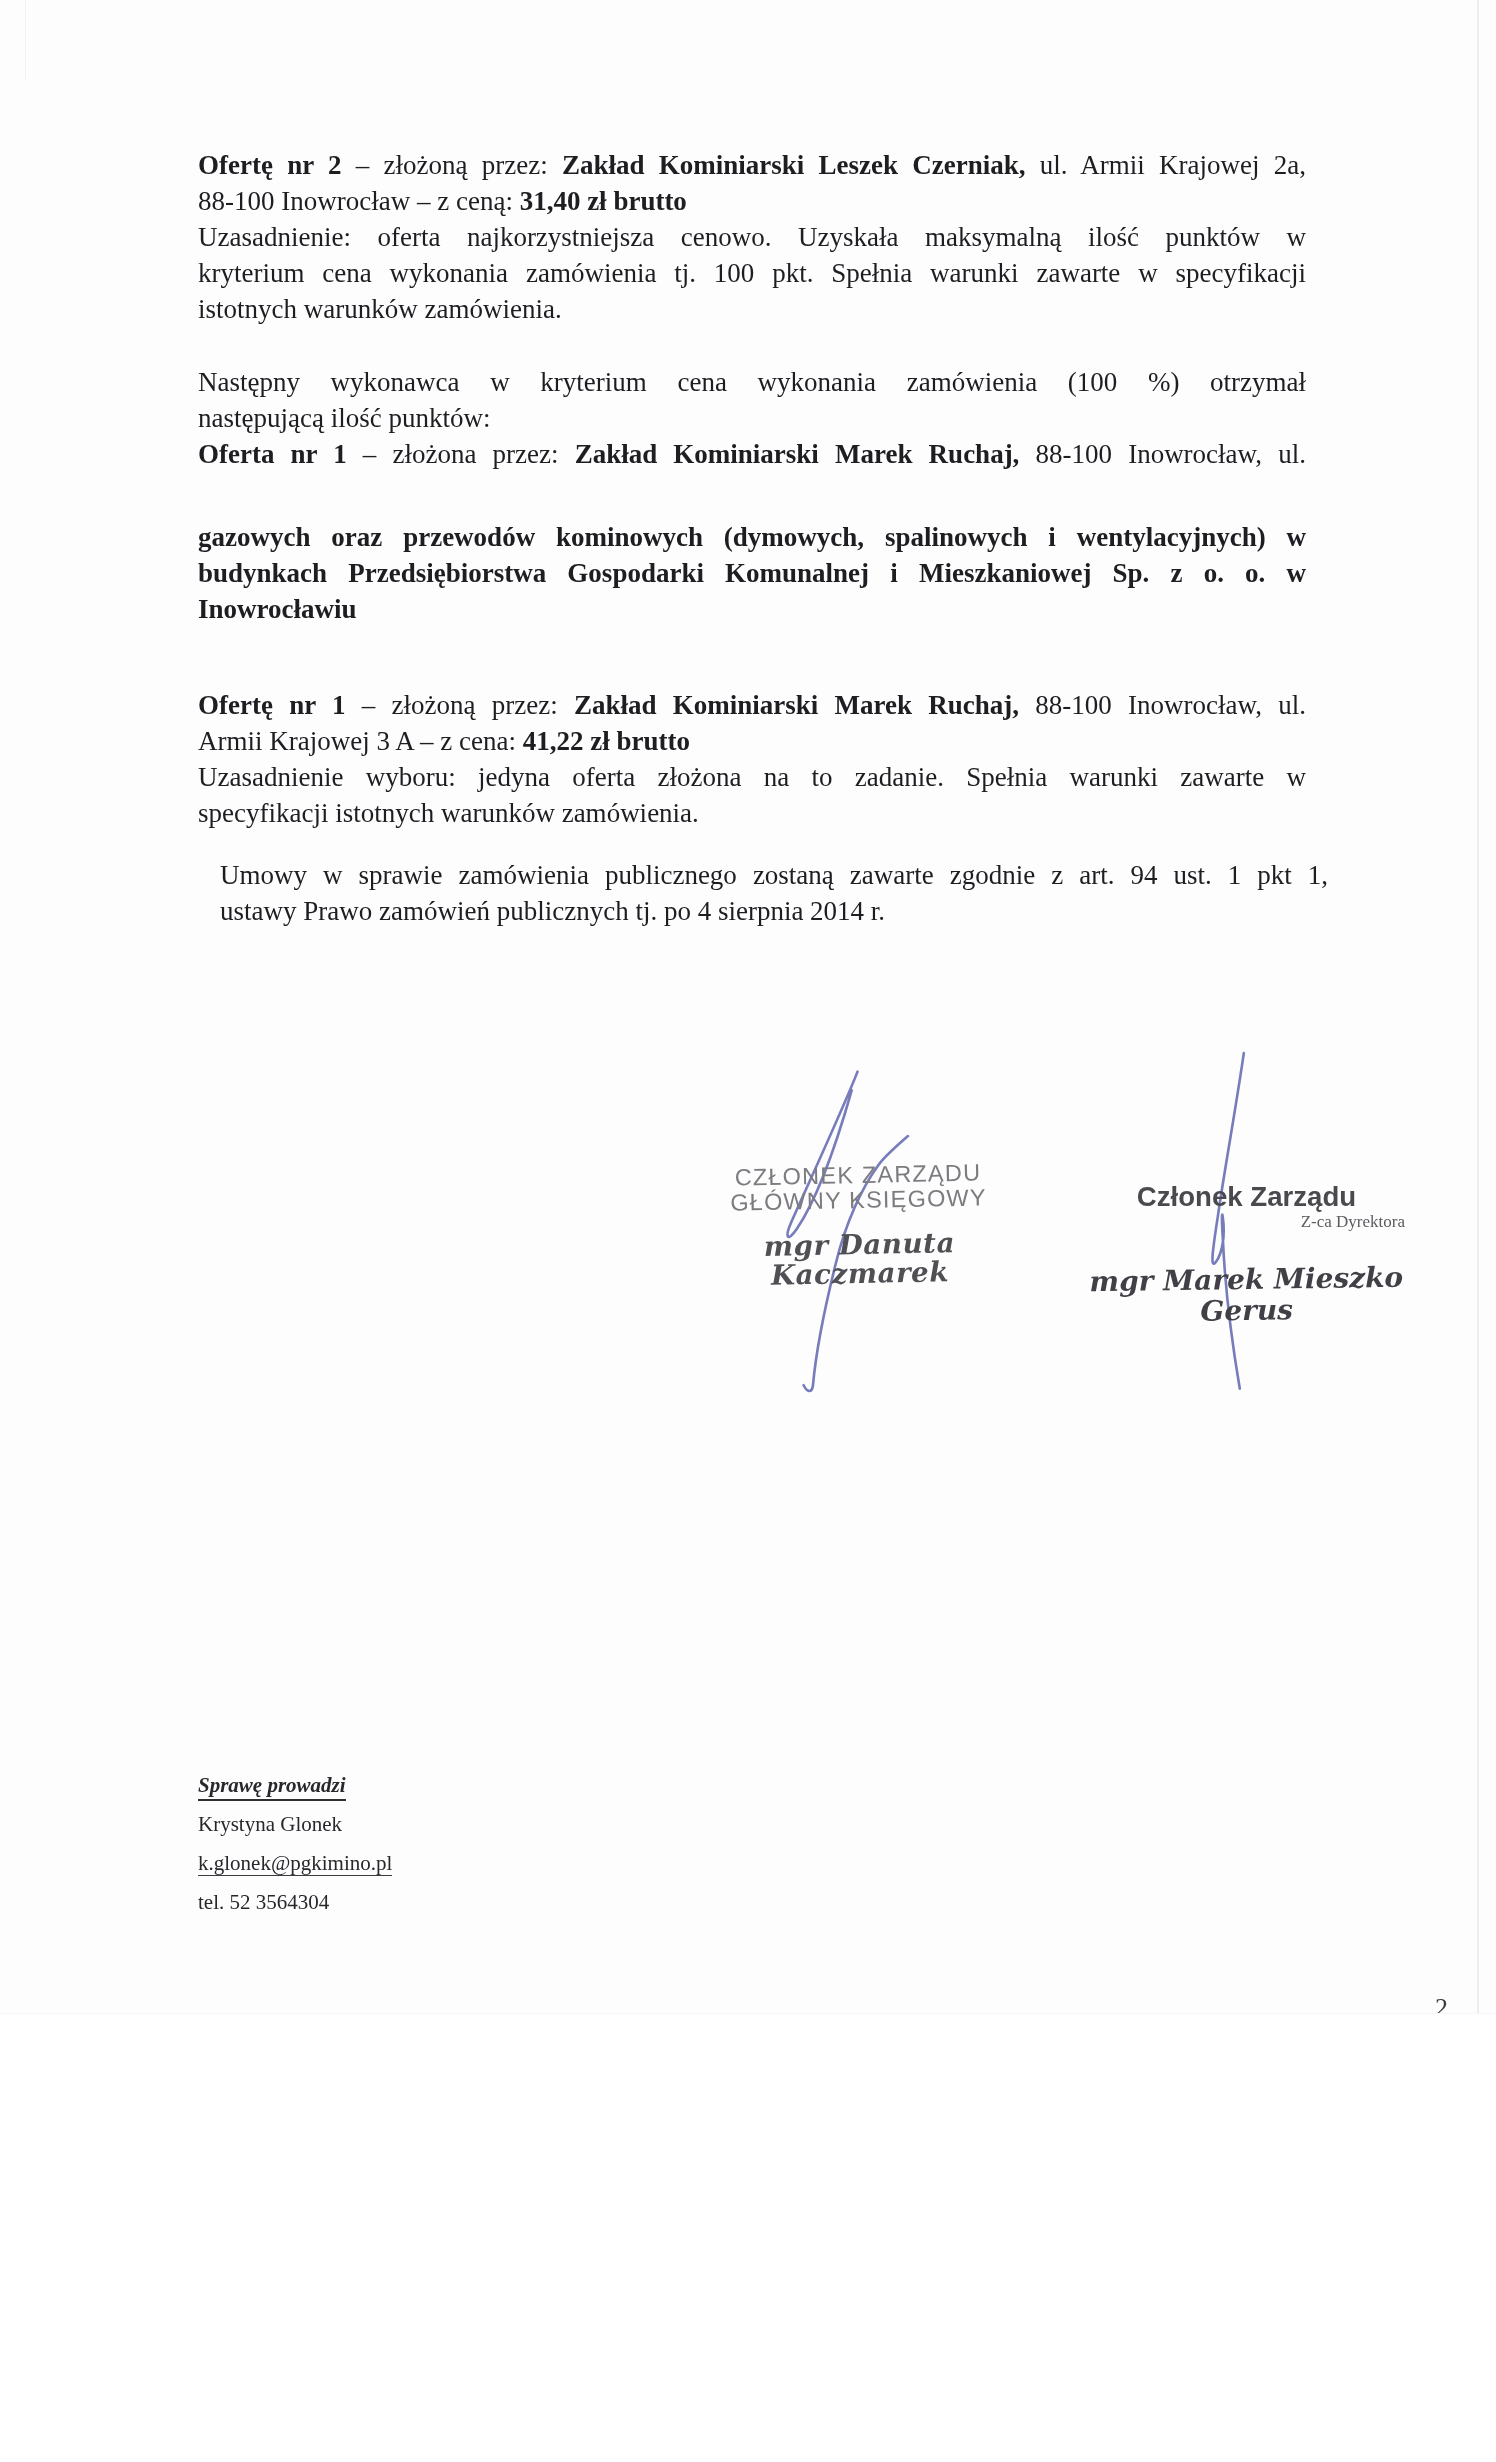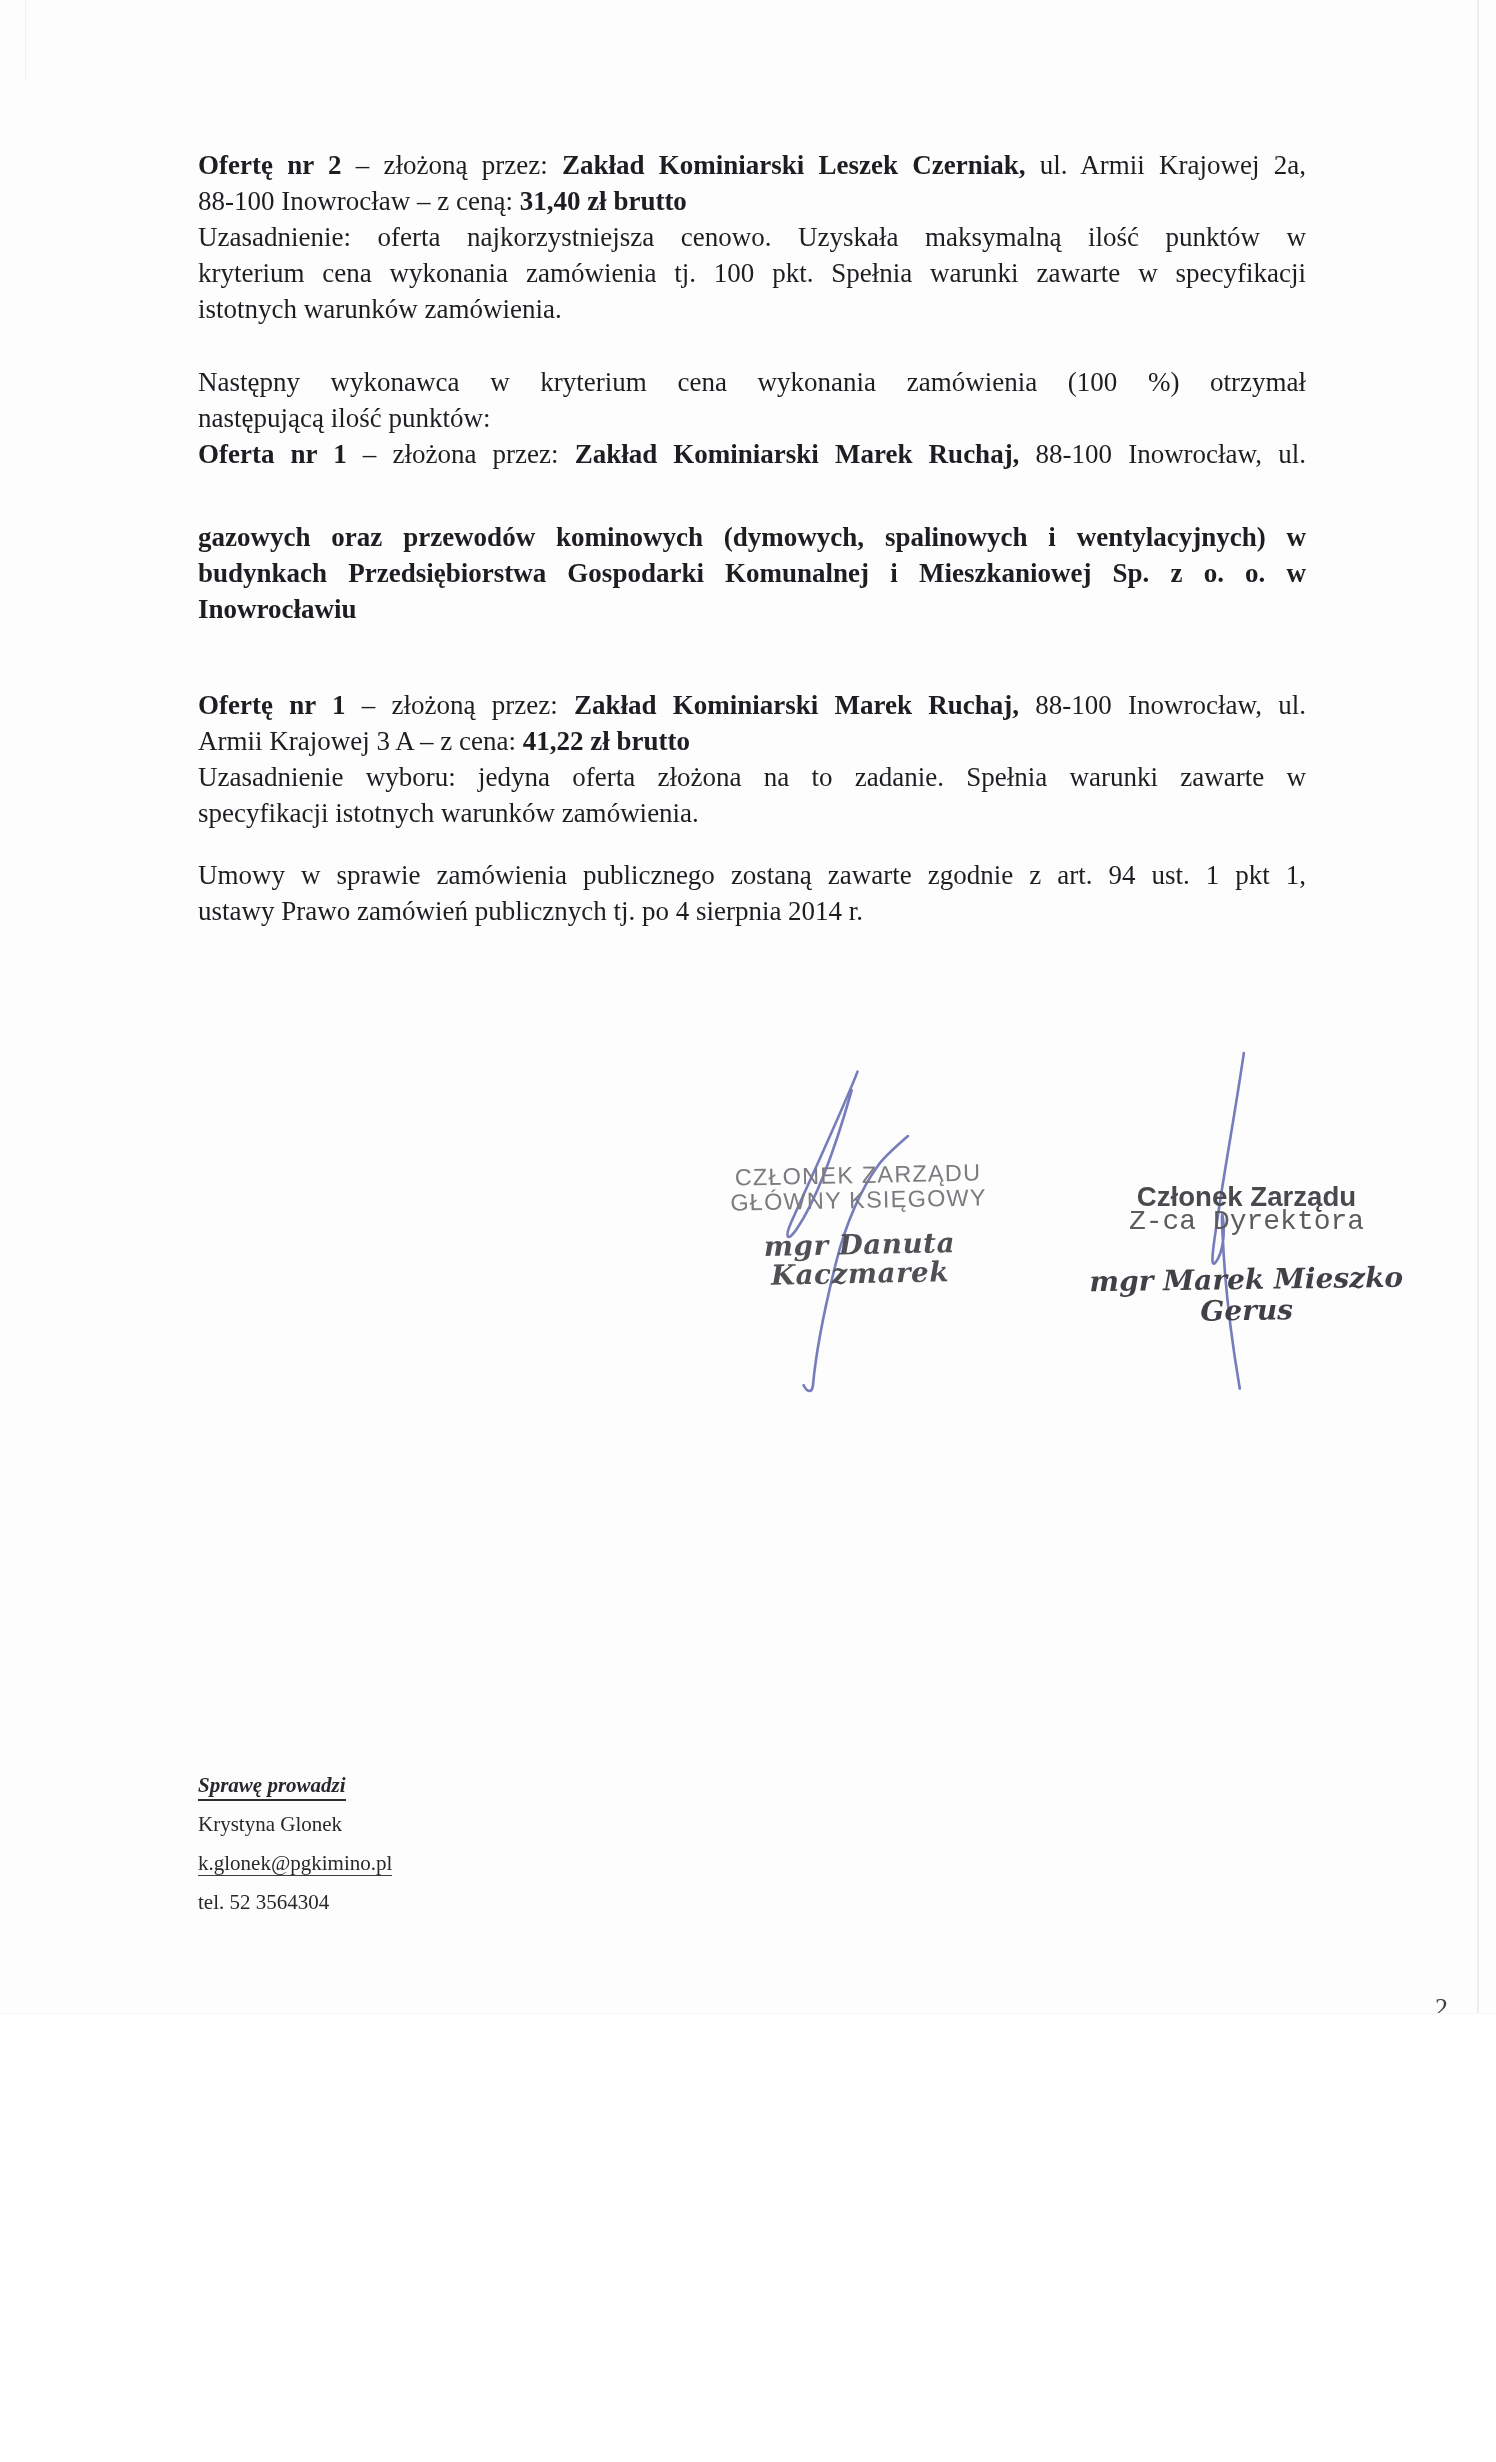--- a/index.html
+++ b/index.html
@@ -12,30 +12,30 @@
   .scan{position:absolute;left:0;top:0;width:1496px;height:2014px;background:#fdfdfe;}
   .edge-right{position:absolute;left:1477px;top:0;width:1.8px;height:2014px;background:#ececf2;}
   .edge-left{position:absolute;left:24.6px;top:0;width:1.2px;height:80px;background:#f2f2f5;}
   .scan-bottom{position:absolute;left:0;top:2013px;width:1496px;height:1.2px;background:#f6f6f8;}
 
   
   .para{position:absolute;left:198px;width:1108px;font-size:27px;line-height:36px;color:#1e1e22;}
   .jl{display:block;text-align:justify;text-align-last:justify;}
   .ll{display:block;text-align:left;}
   .b{font-weight:700;}
-  #p1{top:147px;} #p2{top:364px;} #p3{top:519px;font-weight:700;} #p4{top:687px;} #p5{top:857px;}
+  #p1{top:147px;} #p2{top:364px;} #p3{top:519px;font-weight:700;} #p4{top:687px;} #p5{top:857px;margin-left:22px;}
 
   
   .stamp-left{position:absolute;left:695px;top:1163px;width:328px;text-align:center;transform:rotate(-1.2deg);}
   .stamp-left .sline{font-family:"Liberation Sans", sans-serif;font-size:23.5px;line-height:24.6px;color:#7c7c80;letter-spacing:1.2px;}
   .stamp-left .sname{margin-top:17.6px;font-family:"DejaVu Serif", serif;font-style:italic;font-weight:700;font-size:27.6px;line-height:29px;color:#4f4f54;letter-spacing:0.6px;}
 
   .stamp-right{position:absolute;left:1088px;top:1183px;width:317px;text-align:center;}
   .stamp-right .sr1{font-family:"Liberation Sans", sans-serif;font-weight:700;font-size:27.6px;line-height:27px;color:#4a4a4e;}
-  .stamp-right .sr2{font-family:Liberation Mono, monospace;font-size:28px;line-height:24.6px;color:#5c5c60;}
+  .stamp-right .sr2{font-family:Liberation Serif, serif;font-size:17px;line-height:24.6px;color:#5c5c60;text-align:right;}
   .stamp-right .sname{margin-top:30.5px;font-family:"DejaVu Serif", serif;font-style:italic;font-weight:700;font-size:28px;line-height:30.5px;color:#404046;transform:rotate(-0.8deg);}
 
   .sig{position:absolute;pointer-events:none;}
   .sig path{fill:none;stroke:#646ab0;stroke-width:4.5;stroke-linecap:round;stroke-linejoin:round;opacity:0.88;}
 
   
   .footer{position:absolute;left:198px;top:1766px;font-size:21px;line-height:39px;color:#28282c;}
   .footer .lead{font-weight:700;font-style:italic;}
   .lead-inner{border-bottom:2.3px solid #2e2e33;padding-bottom:2px;}
   .email-inner{border-bottom:1.8px solid #3c3c42;}

